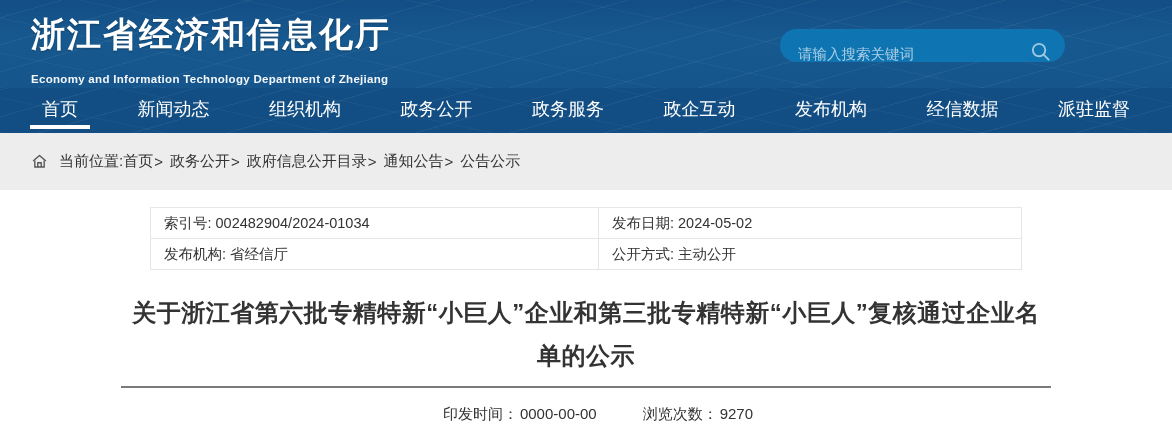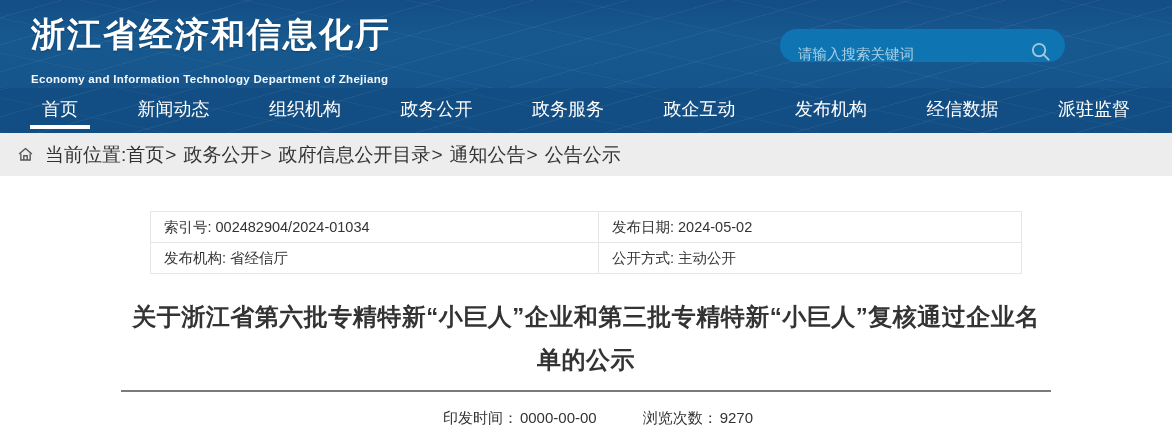--- a/index.html
+++ b/index.html
@@ -47,33 +47,33 @@
     height:45px; line-height:42px; padding:0 12px; cursor:pointer;
     white-space:nowrap; z-index:1;
   }
   .nav-item.active::after {
     content:""; position:absolute; left:0; right:0; bottom:4px; height:4px;
     background:#fff;
   }
 
   
   .breadcrumb {
-    height:43px; background:#ededed; display:flex; align-items:center;
-    padding:0 17px; color:#333; font-size:19px;
+    height:57px; background:#ededed; display:flex; align-items:center;
+    padding:0 31px; color:#333; font-size:15px;
   }
   .home-icon { width:18px; height:18px; margin-right:10px; display:flex;
     align-items:center; }
   .crumb { cursor:pointer; }
   .crumb-prefix { cursor:default; }
   .crumb-sep { margin:0 7px 0 1px; color:#333; }
 
   
   .content { background:#fff; }
   .info-table {
-    width:872px; margin:35px auto 0; border-collapse:collapse; table-layout:fixed;
+    width:872px; margin:17px auto 0; border-collapse:collapse; table-layout:fixed;
   }
   .info-table td {
     border:1px solid #e6e6e6; height:31px; padding:0 8px 0 13px;
     font-size:14.5px; color:#333; background:#fff;
   }
   .info-table td.c1 { width:448px; }
   .cell-value { margin-left:4px; }
 
   .doc-title {
     width:924px; margin:21px auto 0; text-align:center;

